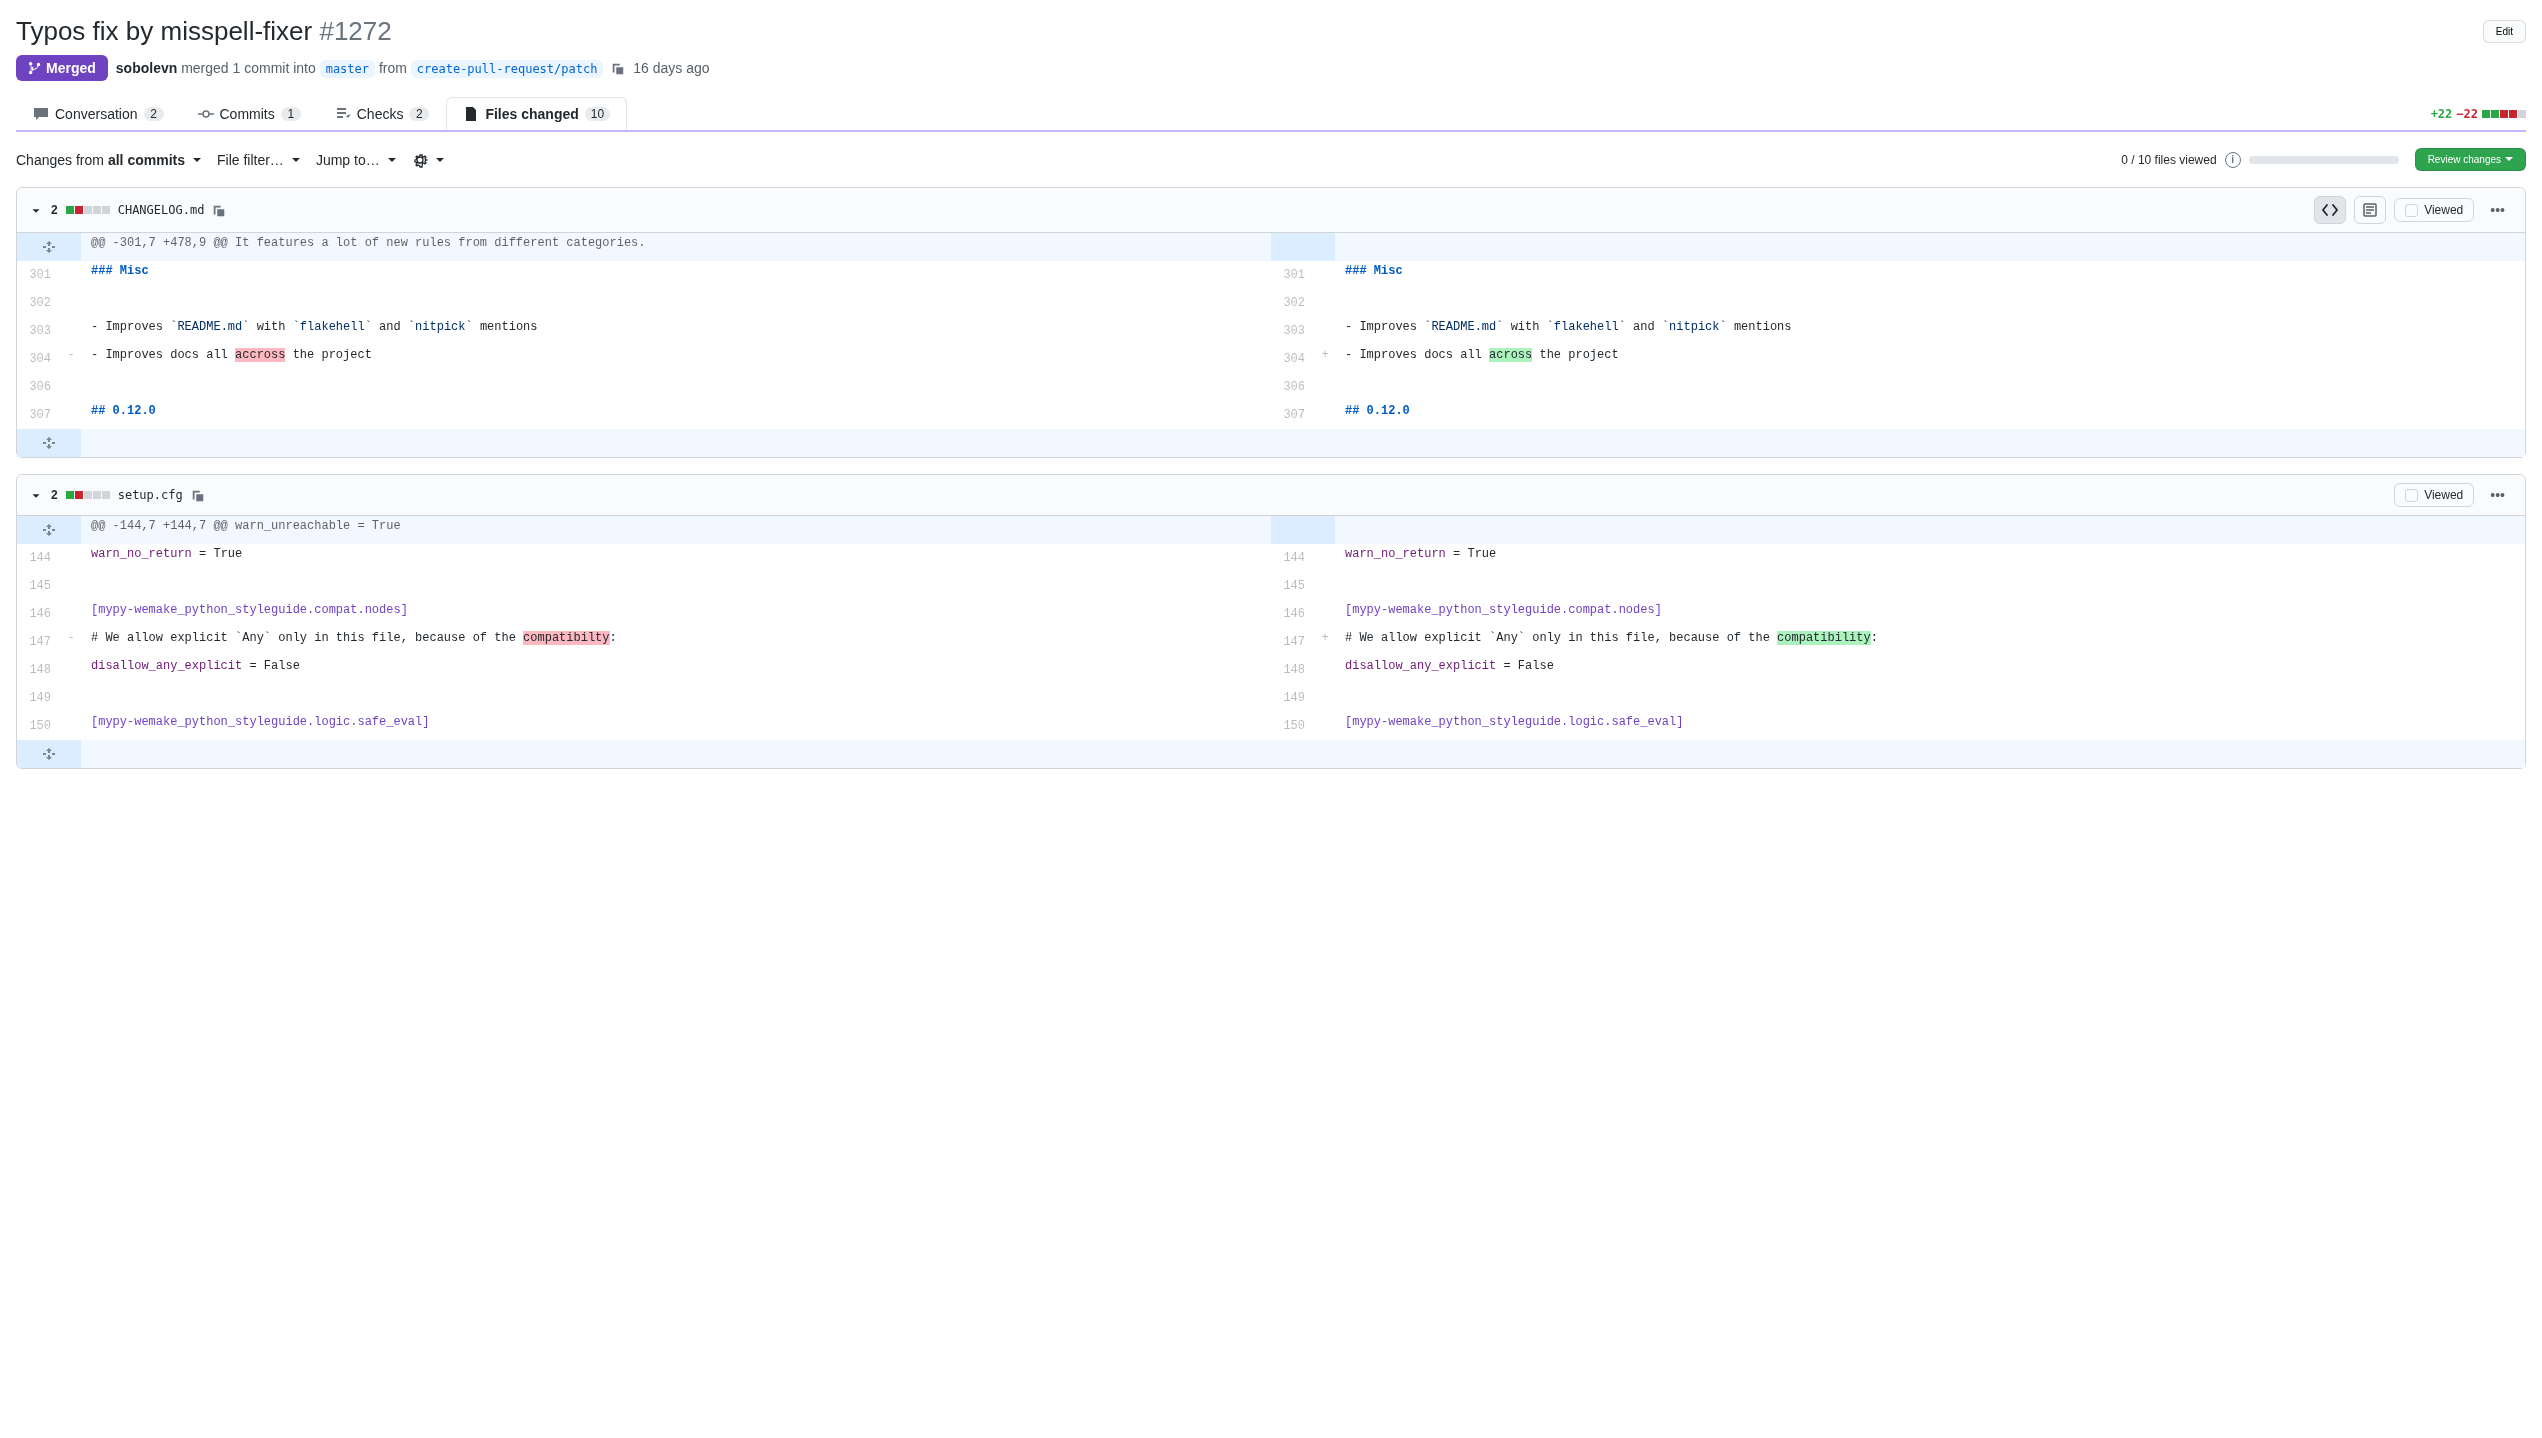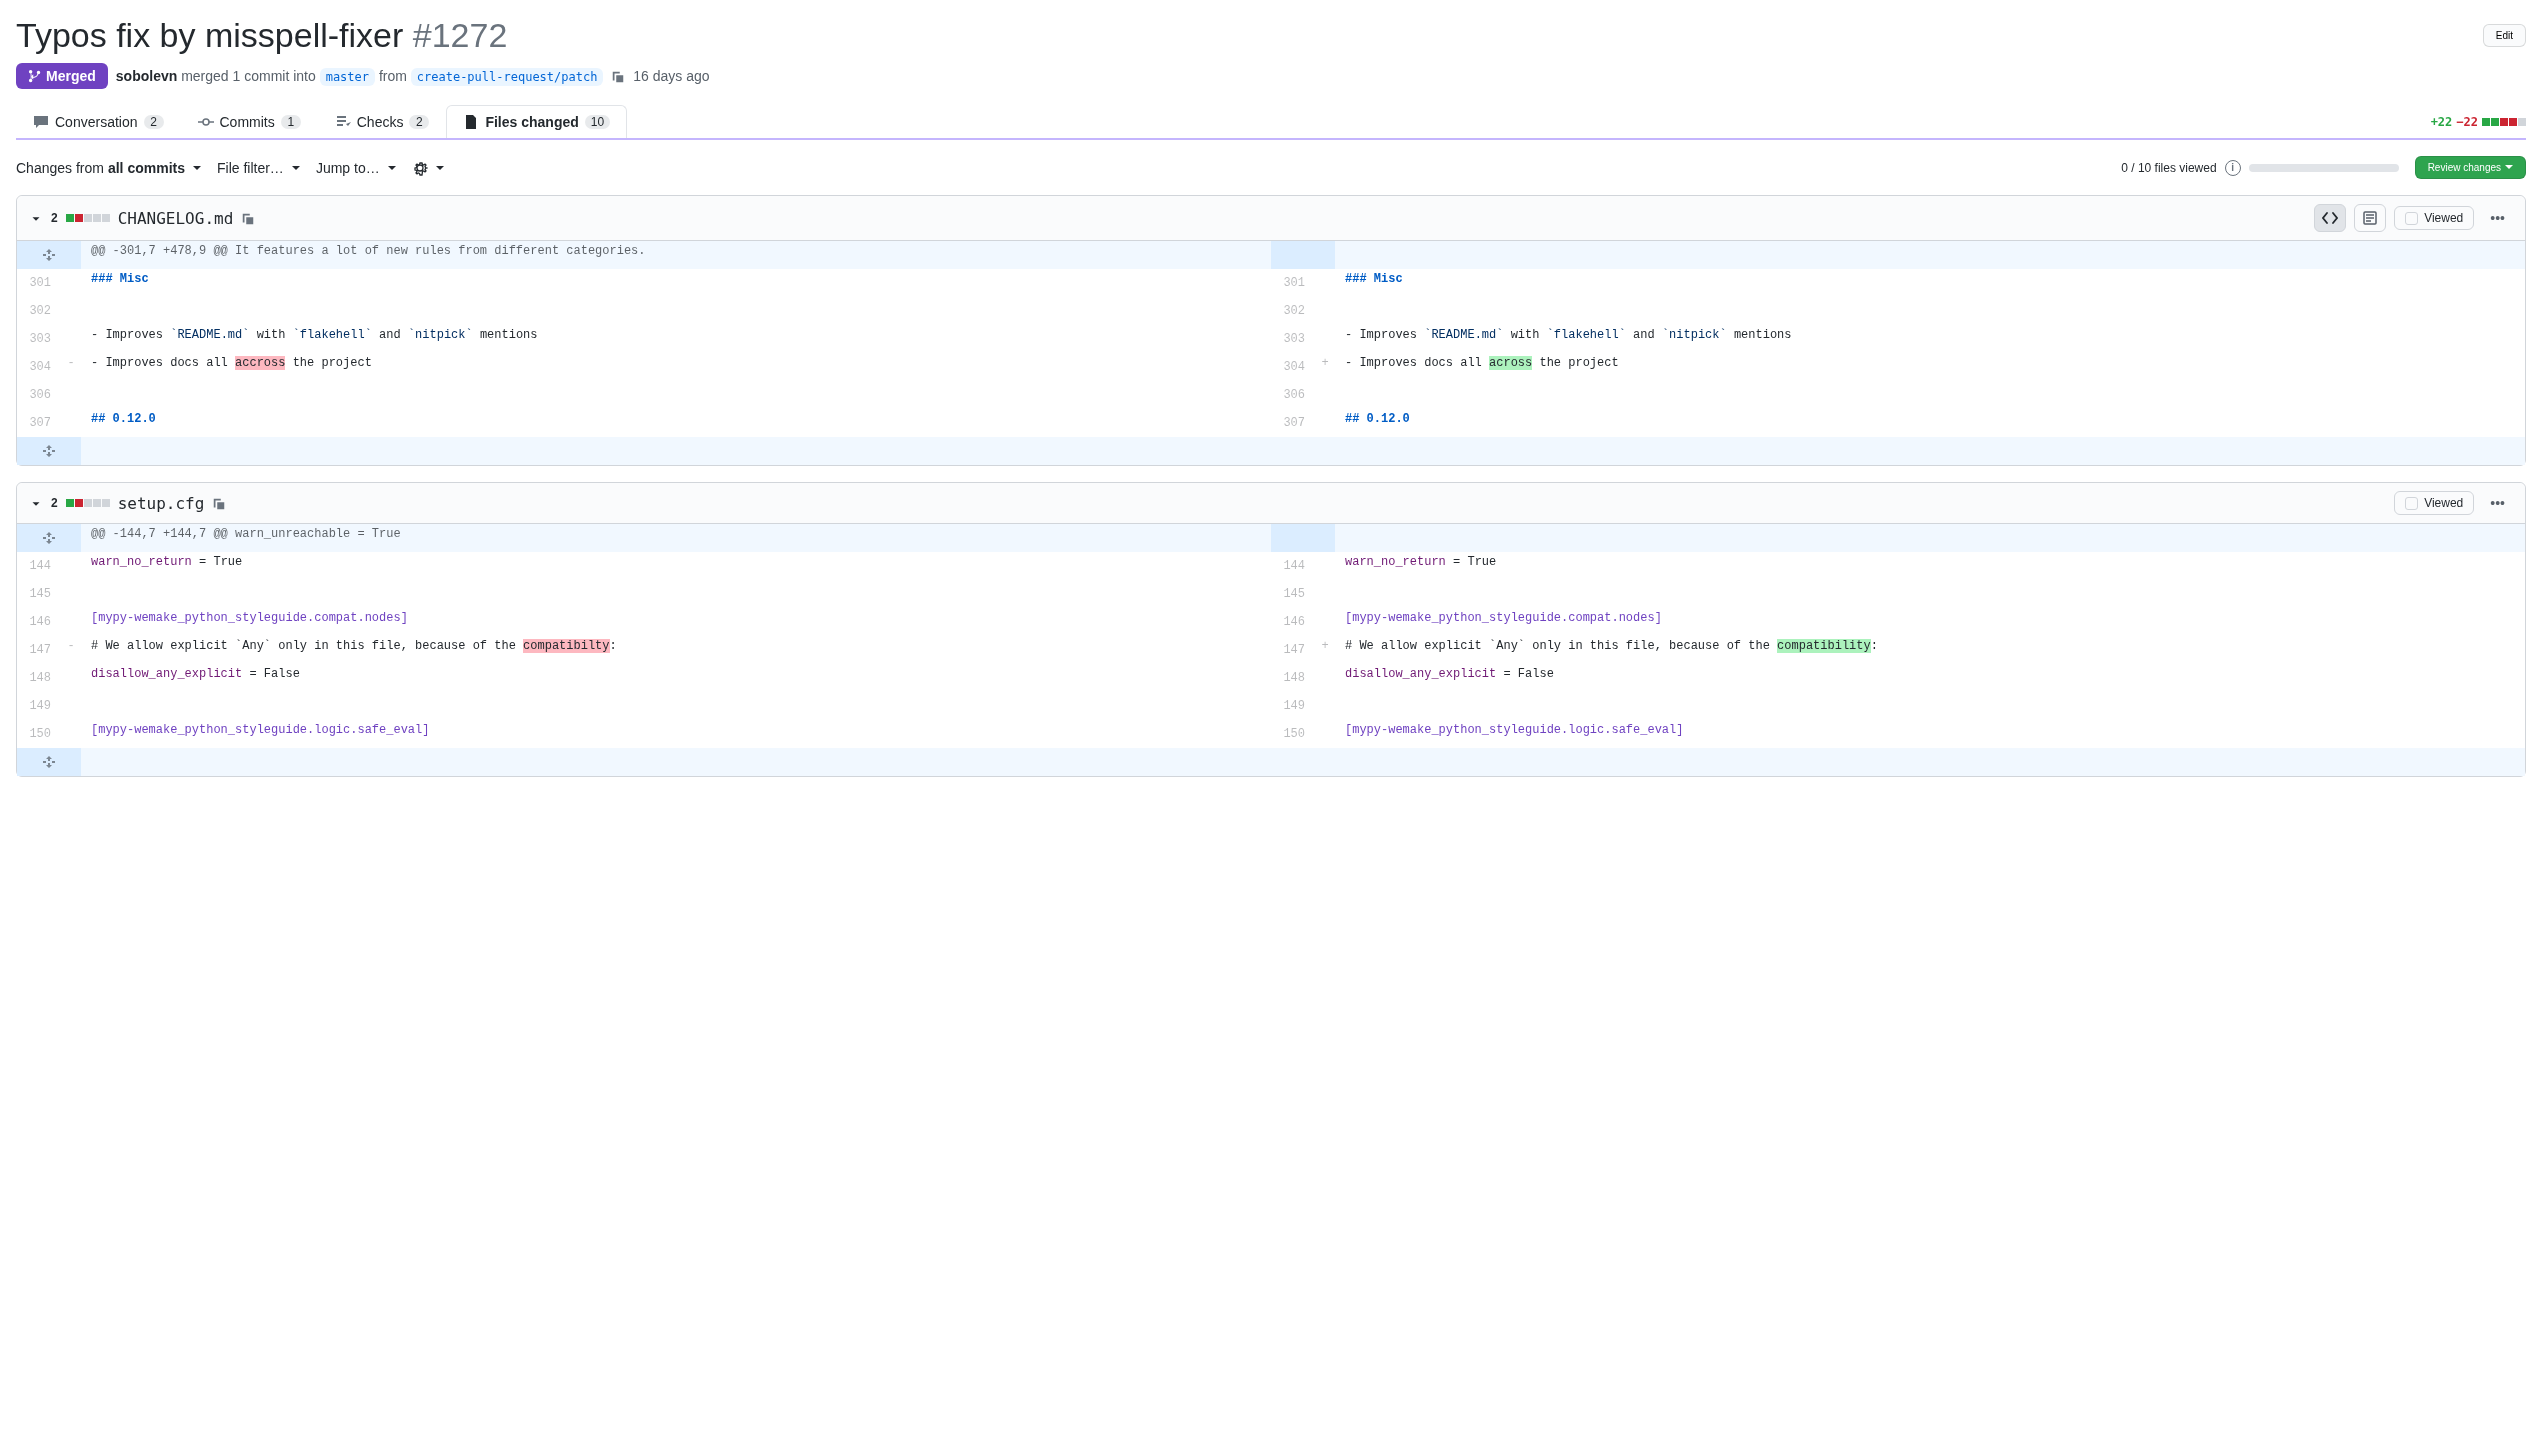--- a/index.html
+++ b/index.html
@@ -1,19 +1,19 @@
 <!DOCTYPE html>
 <html><head>
 <meta charset="utf-8">
 <style>
 * { box-sizing: border-box; margin: 0; padding: 0; }
 body { font-family: -apple-system, BlinkMacSystemFont, "Segoe UI", Helvetica, Arial, sans-serif; color: #24292e; background: #fff; font-size: 14px; padding: 16px; }
 
 .header-row { display: flex; align-items: center; justify-content: space-between; margin-bottom: 8px; }
-.title { font-size: 34px; font-weight: 400; }
+.title { font-size: 26px; font-weight: 400; }
 .title .num { color: #6a737d; font-weight: 300; }
 .btn { display: inline-block; padding: 5px 12px; border: 1px solid rgba(27,31,35,0.15); border-radius: 6px; background: #fafbfc; font-weight: 500; cursor: pointer; font-size: 10px; }
 .btn-green { background: #2ea44f; color: #fff; border-color: rgba(27,31,35,0.15); }
 
 .meta-row { display: flex; align-items: center; gap: 8px; margin-bottom: 16px; flex-wrap: wrap; }
 .state-badge { display: inline-flex; align-items: center; gap: 4px; background: #6f42c1; color: #fff; padding: 5px 12px; border-radius: 6px; font-weight: 600; font-size: 14px; }
 .branch-tag { font-family: SFMono-Regular, Consolas, monospace; font-size: 12px; background: #eaf5ff; color: #0366d6; padding: 2px 6px; border-radius: 6px; }
 .meta-text { color: #586069; }
 .meta-text strong { color: #24292e; font-weight: 600; }
 
@@ -35,21 +35,21 @@
 .toolbar .dd strong { font-weight: 600; }
 .caret::after { content: ""; display: inline-block; border: 4px solid transparent; border-top-color: currentColor; margin-left: 4px; transform: translateY(2px); }
 .progress-wrap { margin-left: auto; display: flex; align-items: center; gap: 8px; font-size: 12px; color: #24292e; }
 .progress-bar { width: 150px; height: 8px; background: #e1e4e8; border-radius: 6px; }
 .info-icon { border: 1.5px solid #6a737d; border-radius: 50%; width: 16px; height: 16px; display: inline-flex; align-items: center; justify-content: center; font-size: 10px; color: #6a737d; font-weight: 600; }
 
 .file { border: 1px solid #d1d5da; border-radius: 6px; margin-bottom: 16px; }
 .file-header { display: flex; align-items: center; gap: 8px; padding: 8px 12px; background: #fafbfc; border-bottom: 1px solid #d1d5da; border-radius: 6px 6px 0 0; }
 .file-header .chev { cursor: pointer; }
 .file-header .cnt { font-weight: 600; font-size: 12px; }
-.file-header .fname { font-family: SFMono-Regular, Consolas, monospace; font-size: 16px; }
+.file-header .fname { font-family: SFMono-Regular, Consolas, monospace; font-size: 12px; }
 .file-actions { margin-left: auto; display: flex; align-items: center; gap: 8px; }
 .icon-btn { width: 32px; height: 28px; border: 1px solid #d1d5da; border-radius: 6px; display: inline-flex; align-items: center; justify-content: center; background: #fafbfc; cursor: pointer; }
 .icon-btn.active { background: #e1e4e8; }
 .viewed-btn { display: inline-flex; align-items: center; gap: 6px; padding: 4px 10px; border: 1px solid #d1d5da; border-radius: 6px; background: #fafbfc; font-size: 12px; cursor: pointer; }
 .kebab { cursor: pointer; padding: 4px 8px; color: #586069; }
 
 table.diff { width: 100%; border-collapse: collapse; table-layout: fixed; }
 .diff td { font-family: SFMono-Regular, Consolas, "Liberation Mono", monospace; font-size: 12px; line-height: 20px; white-space: pre-wrap; word-wrap: break-word; vertical-align: top; }
 .ln { width: 40px; text-align: right; padding: 4px 10px; color: rgba(27,31,35,0.3); background: #fff; user-select: none; }
 .mk { width: 18px; text-align: center; color: rgba(27,31,35,0.3); background: #fff; user-select: none; }

